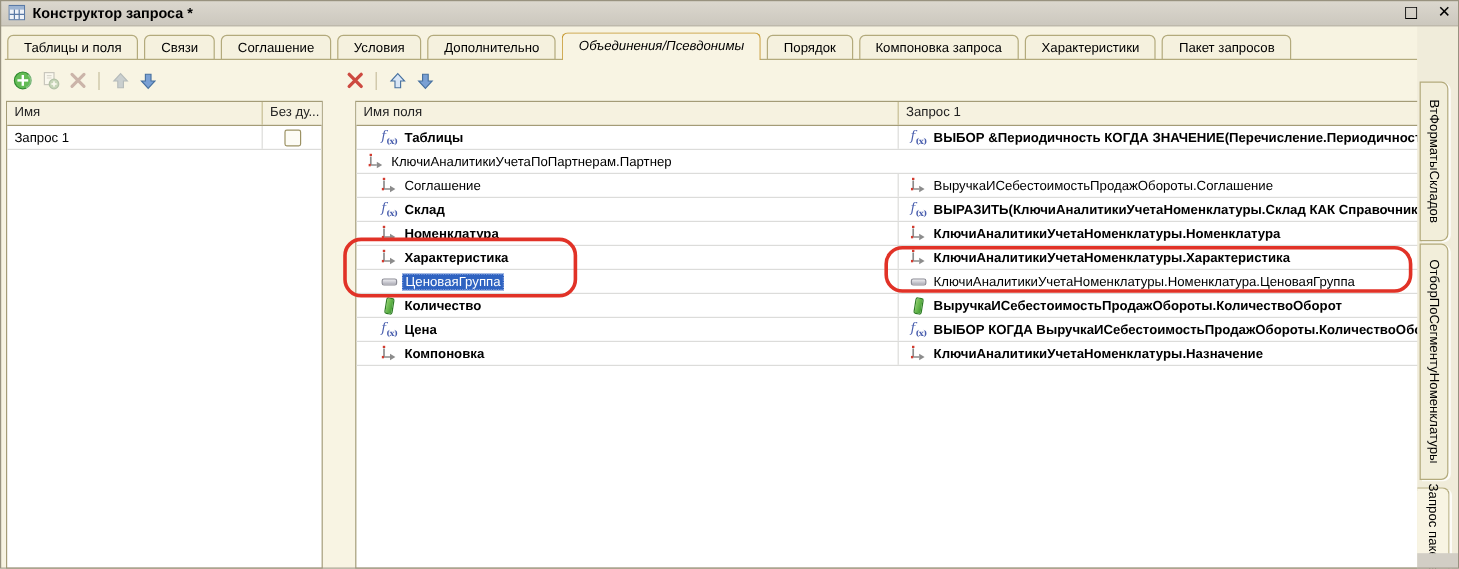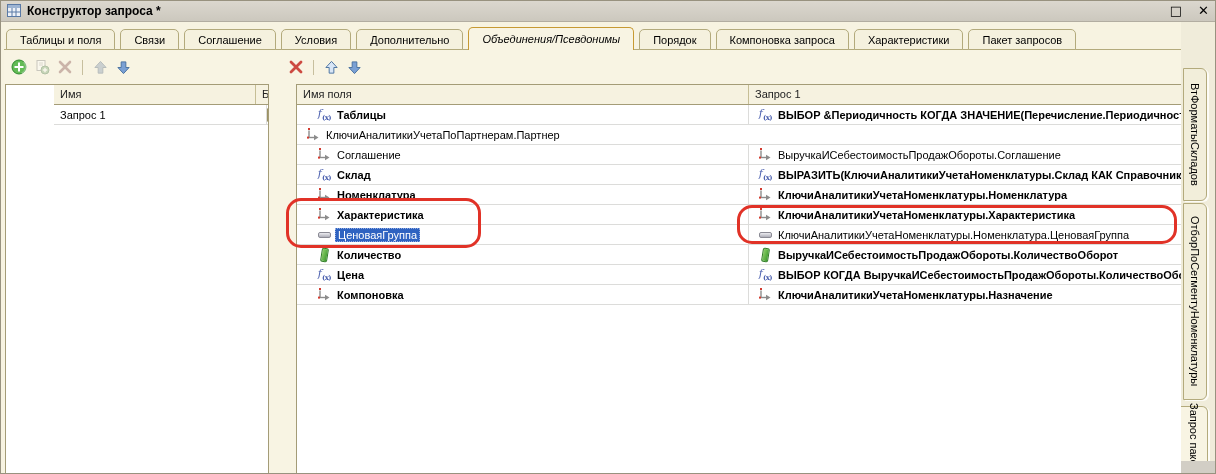--- a/index.html
+++ b/index.html
@@ -41,21 +41,21 @@
   .toolbar{position:absolute;display:flex;align-items:center;gap:5px;height:22px;z-index:2;}
   #toolbar-left{top:56px;left:10px;}
   #toolbar-right{top:56px;left:287px;}
   .tbtn{width:18px;height:18px;display:flex;align-items:center;justify-content:center;
         background:none;border:none;padding:0;cursor:default;}
   .tbtn.disabled{opacity:.42;filter:grayscale(.55);}
   .tsep{width:1px;height:15px;background:#c7bf9e;margin:0 3px;}
 
   
   .gridtable{position:absolute;background:#fff;border:1px solid #a49c77;box-sizing:border-box;z-index:2;}
-  #left-table{left:5px;top:84px;width:264px;bottom:0;padding-left:48px;}
+  #left-table{left:5px;top:84px;width:264px;bottom:0;}
   #right-table{left:296px;top:84px;width:1010px;bottom:0;}
   .thead{display:flex;height:20px;background:#f6f2e0;border-bottom:1px solid #a49c77;box-sizing:border-box;}
   .th{padding:3px 6px 0 6px;box-sizing:border-box;white-space:nowrap;overflow:hidden;color:#222;}
   .th.sep{border-right:1px solid #c6be95;}
   #left-table .th:first-child{width:213px;}
   #left-table .th:last-child{flex:1;}
   #right-table .th:first-child{width:452px;}
   #right-table .th:last-child{flex:1;}
 
   .row{display:flex;height:19px;border-bottom:1px solid #dcdcda;align-items:stretch;}

